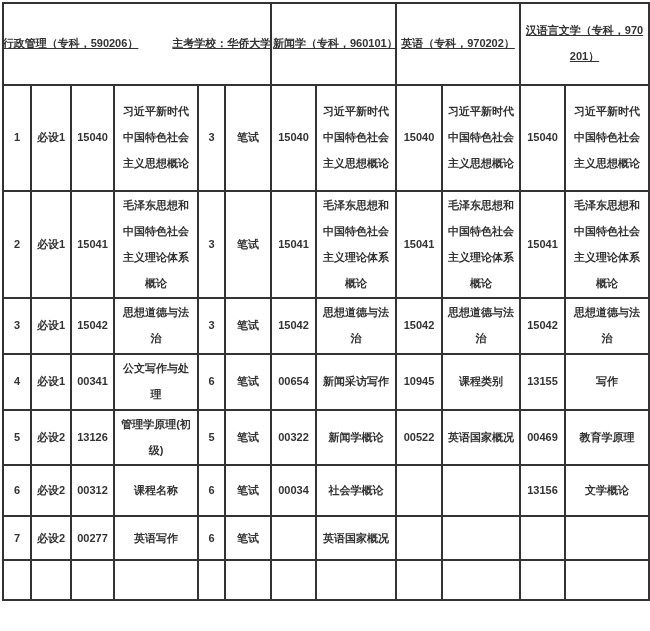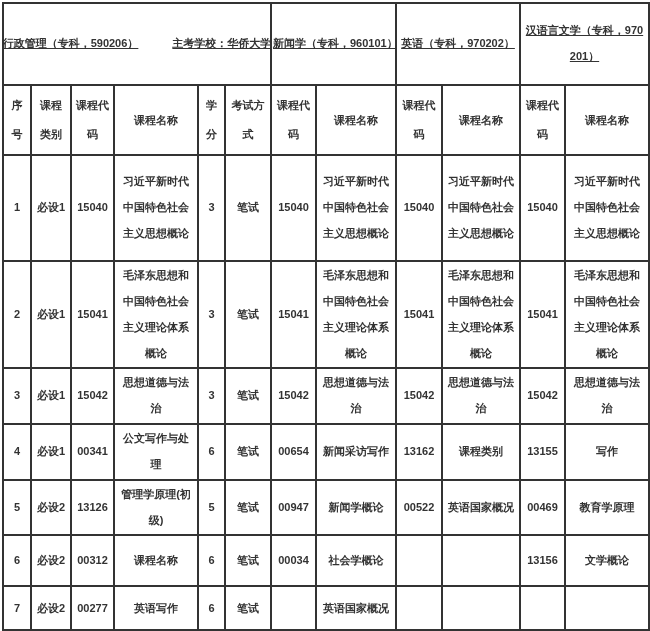--- a/index.html
+++ b/index.html
@@ -61,34 +61,20 @@
         <th colspan="6" class="prog-main">
           <span class="prog-inner">
             <span>行政管理（专科，590206）</span>
             <span>主考学校：华侨大学</span>
           </span>
         </th>
         <th colspan="2" class="prog-nowrap">新闻学（专科，960101）</th>
         <th colspan="2" class="prog-nowrap">英语（专科，970202）</th>
         <th colspan="2">汉语言文学（专科，970201）</th>
       </tr>
-      <tr class="column-row">
-        <th>序号</th>
-        <th>课程类别</th>
-        <th>课程代码</th>
-        <th>课程名称</th>
-        <th>学分</th>
-        <th>考试方式</th>
-        <th>课程代码</th>
-        <th>课程名称</th>
-        <th>课程代码</th>
-        <th>课程名称</th>
-        <th>课程代码</th>
-        <th>课程名称</th>
-      </tr>
     </thead>
     <tbody>
         <tr style="height: 106px;">
           <td>1</td>
           <td>必设1</td>
           <td>15040</td>
           <td>习近平新时代中国特色社会主义思想概论</td>
           <td>3</td>
           <td>笔试</td>
           <td>15040</td>
@@ -128,33 +114,33 @@
         </tr>
         <tr style="height: 53px;">
           <td>4</td>
           <td>必设1</td>
           <td>00341</td>
           <td>公文写作与处理</td>
           <td>6</td>
           <td>笔试</td>
           <td>00654</td>
           <td>新闻采访写作</td>
-          <td>13162</td>
+          <td>10945</td>
           <td>课程类别</td>
           <td>13155</td>
           <td>写作</td>
         </tr>
         <tr style="height: 49px;">
           <td>5</td>
           <td>必设2</td>
           <td>13126</td>
           <td>管理学原理(初级)</td>
           <td>5</td>
           <td>笔试</td>
-          <td>00947</td>
+          <td>00322</td>
           <td>新闻学概论</td>
           <td>00522</td>
           <td>英语国家概况</td>
           <td>00469</td>
           <td>教育学原理</td>
         </tr>
         <tr style="height: 51px;">
           <td>6</td>
           <td>必设2</td>
           <td>00312</td>

